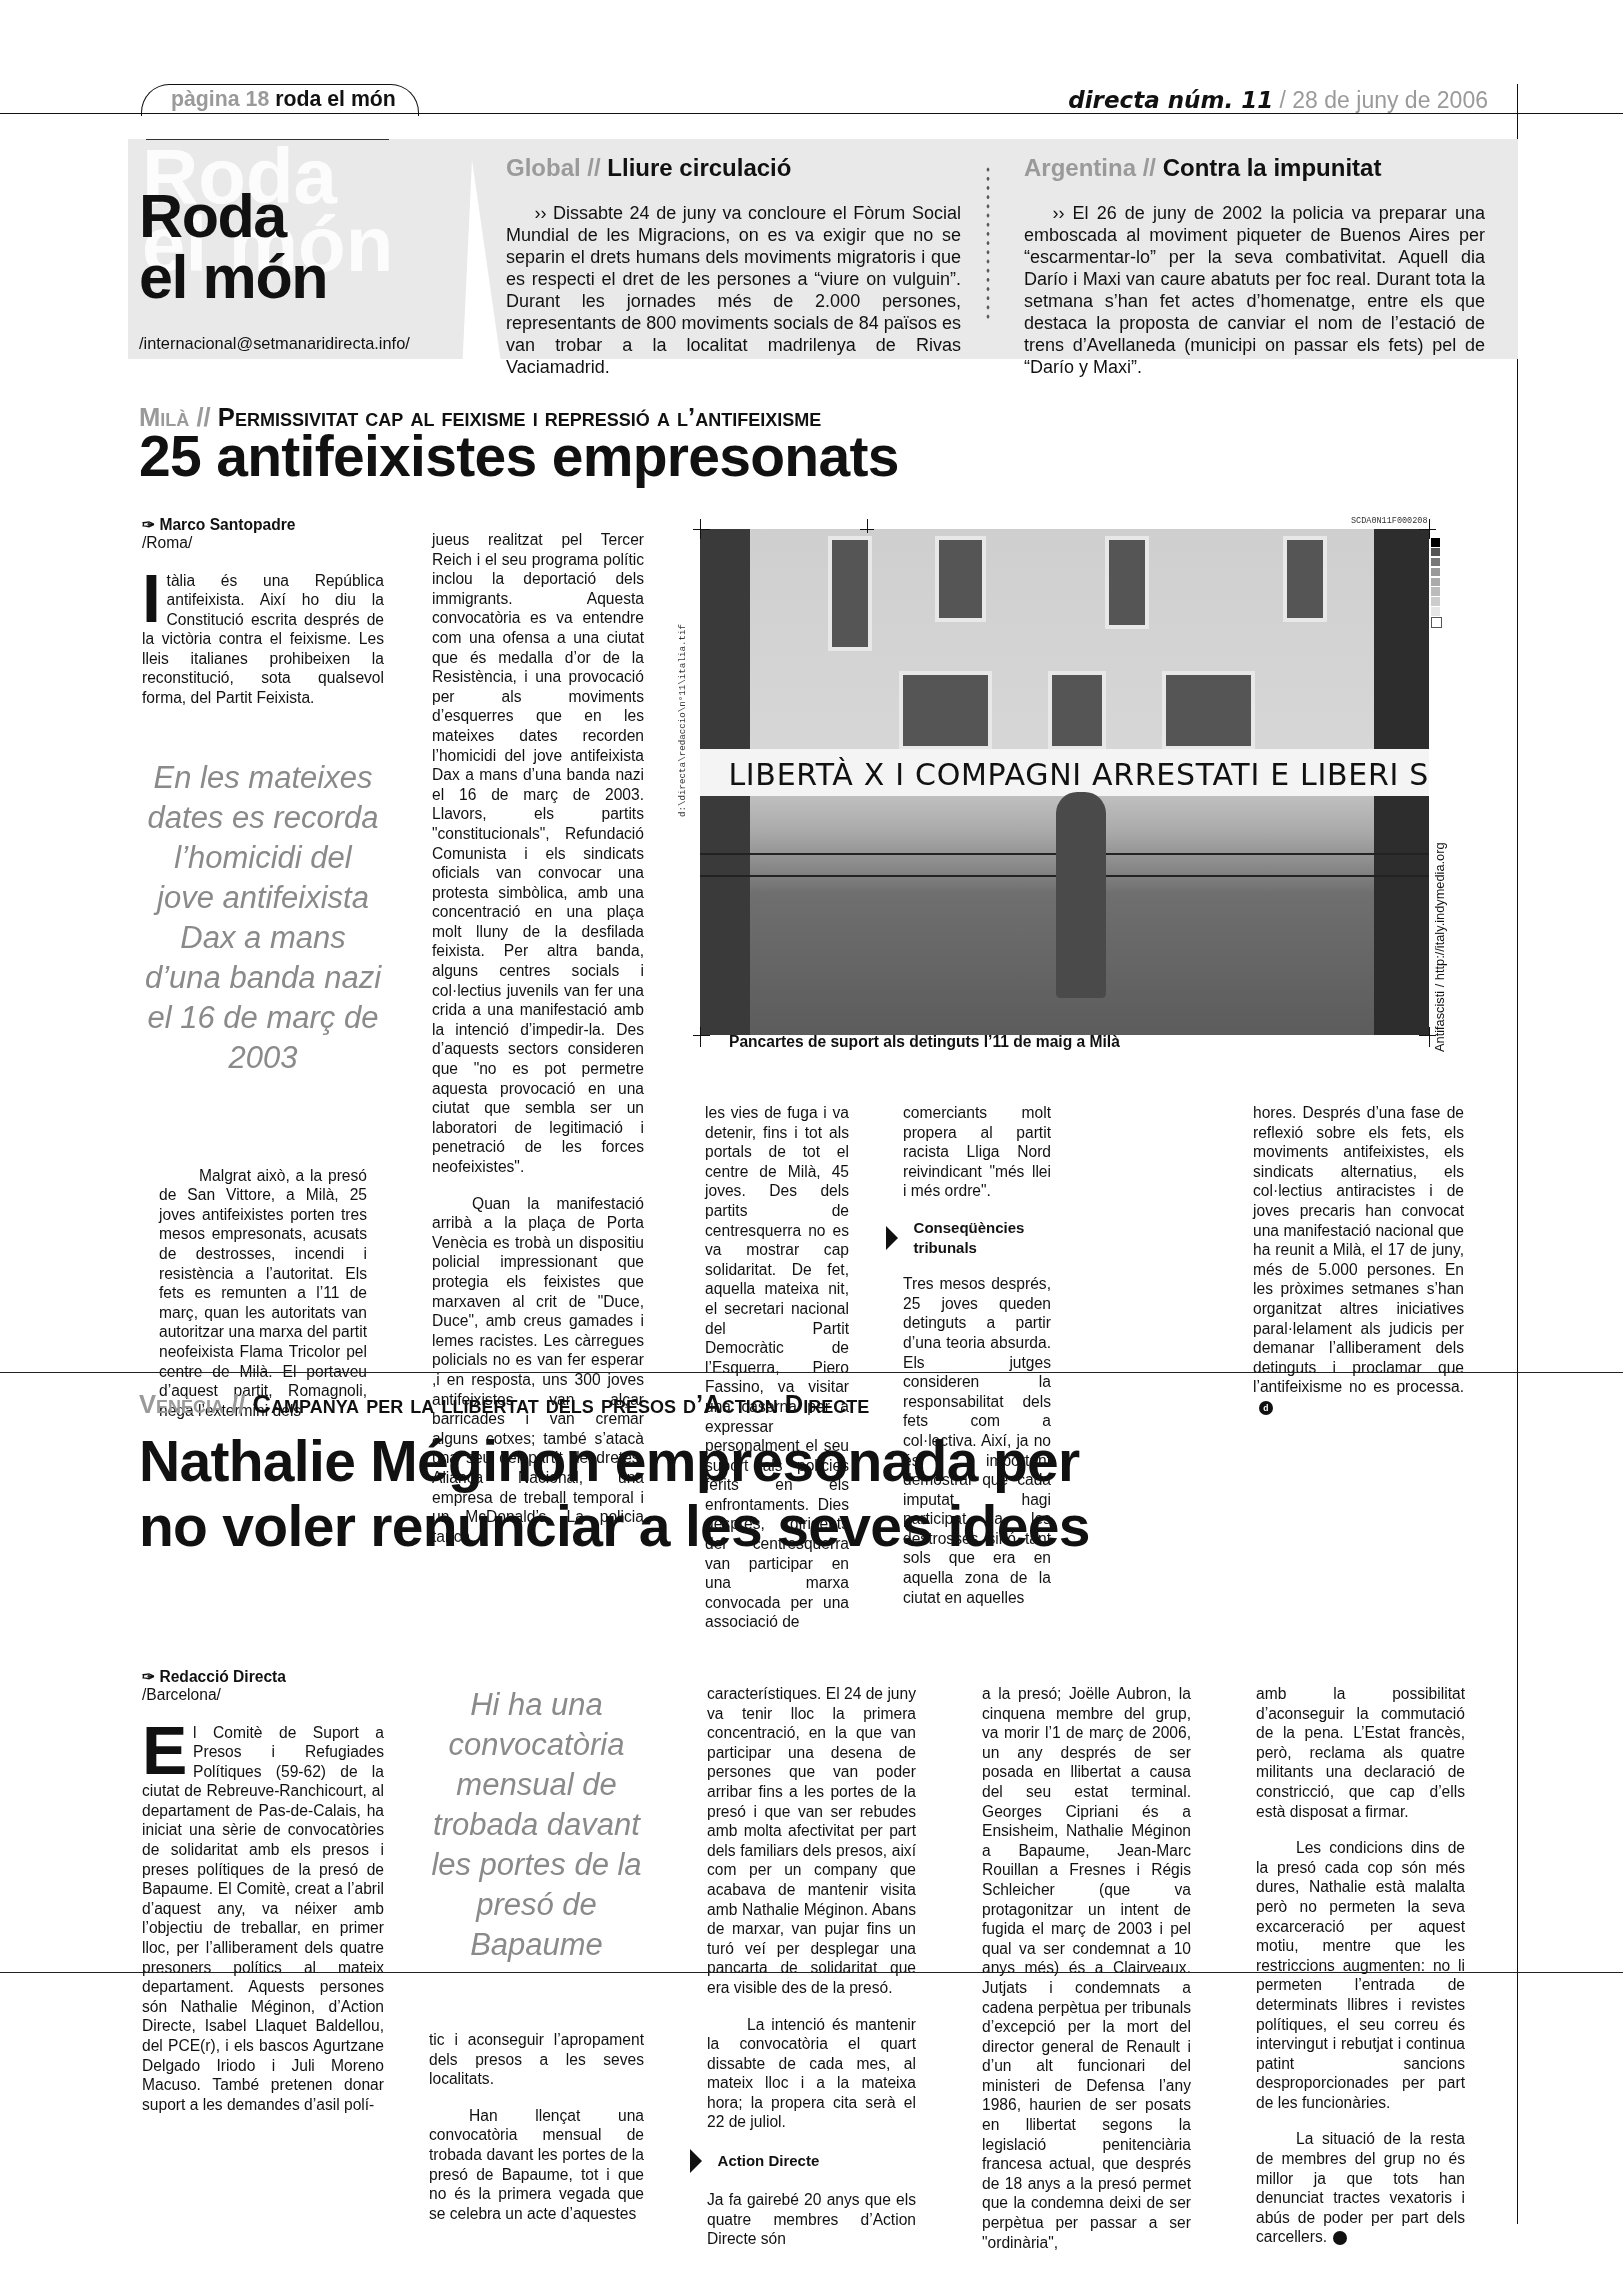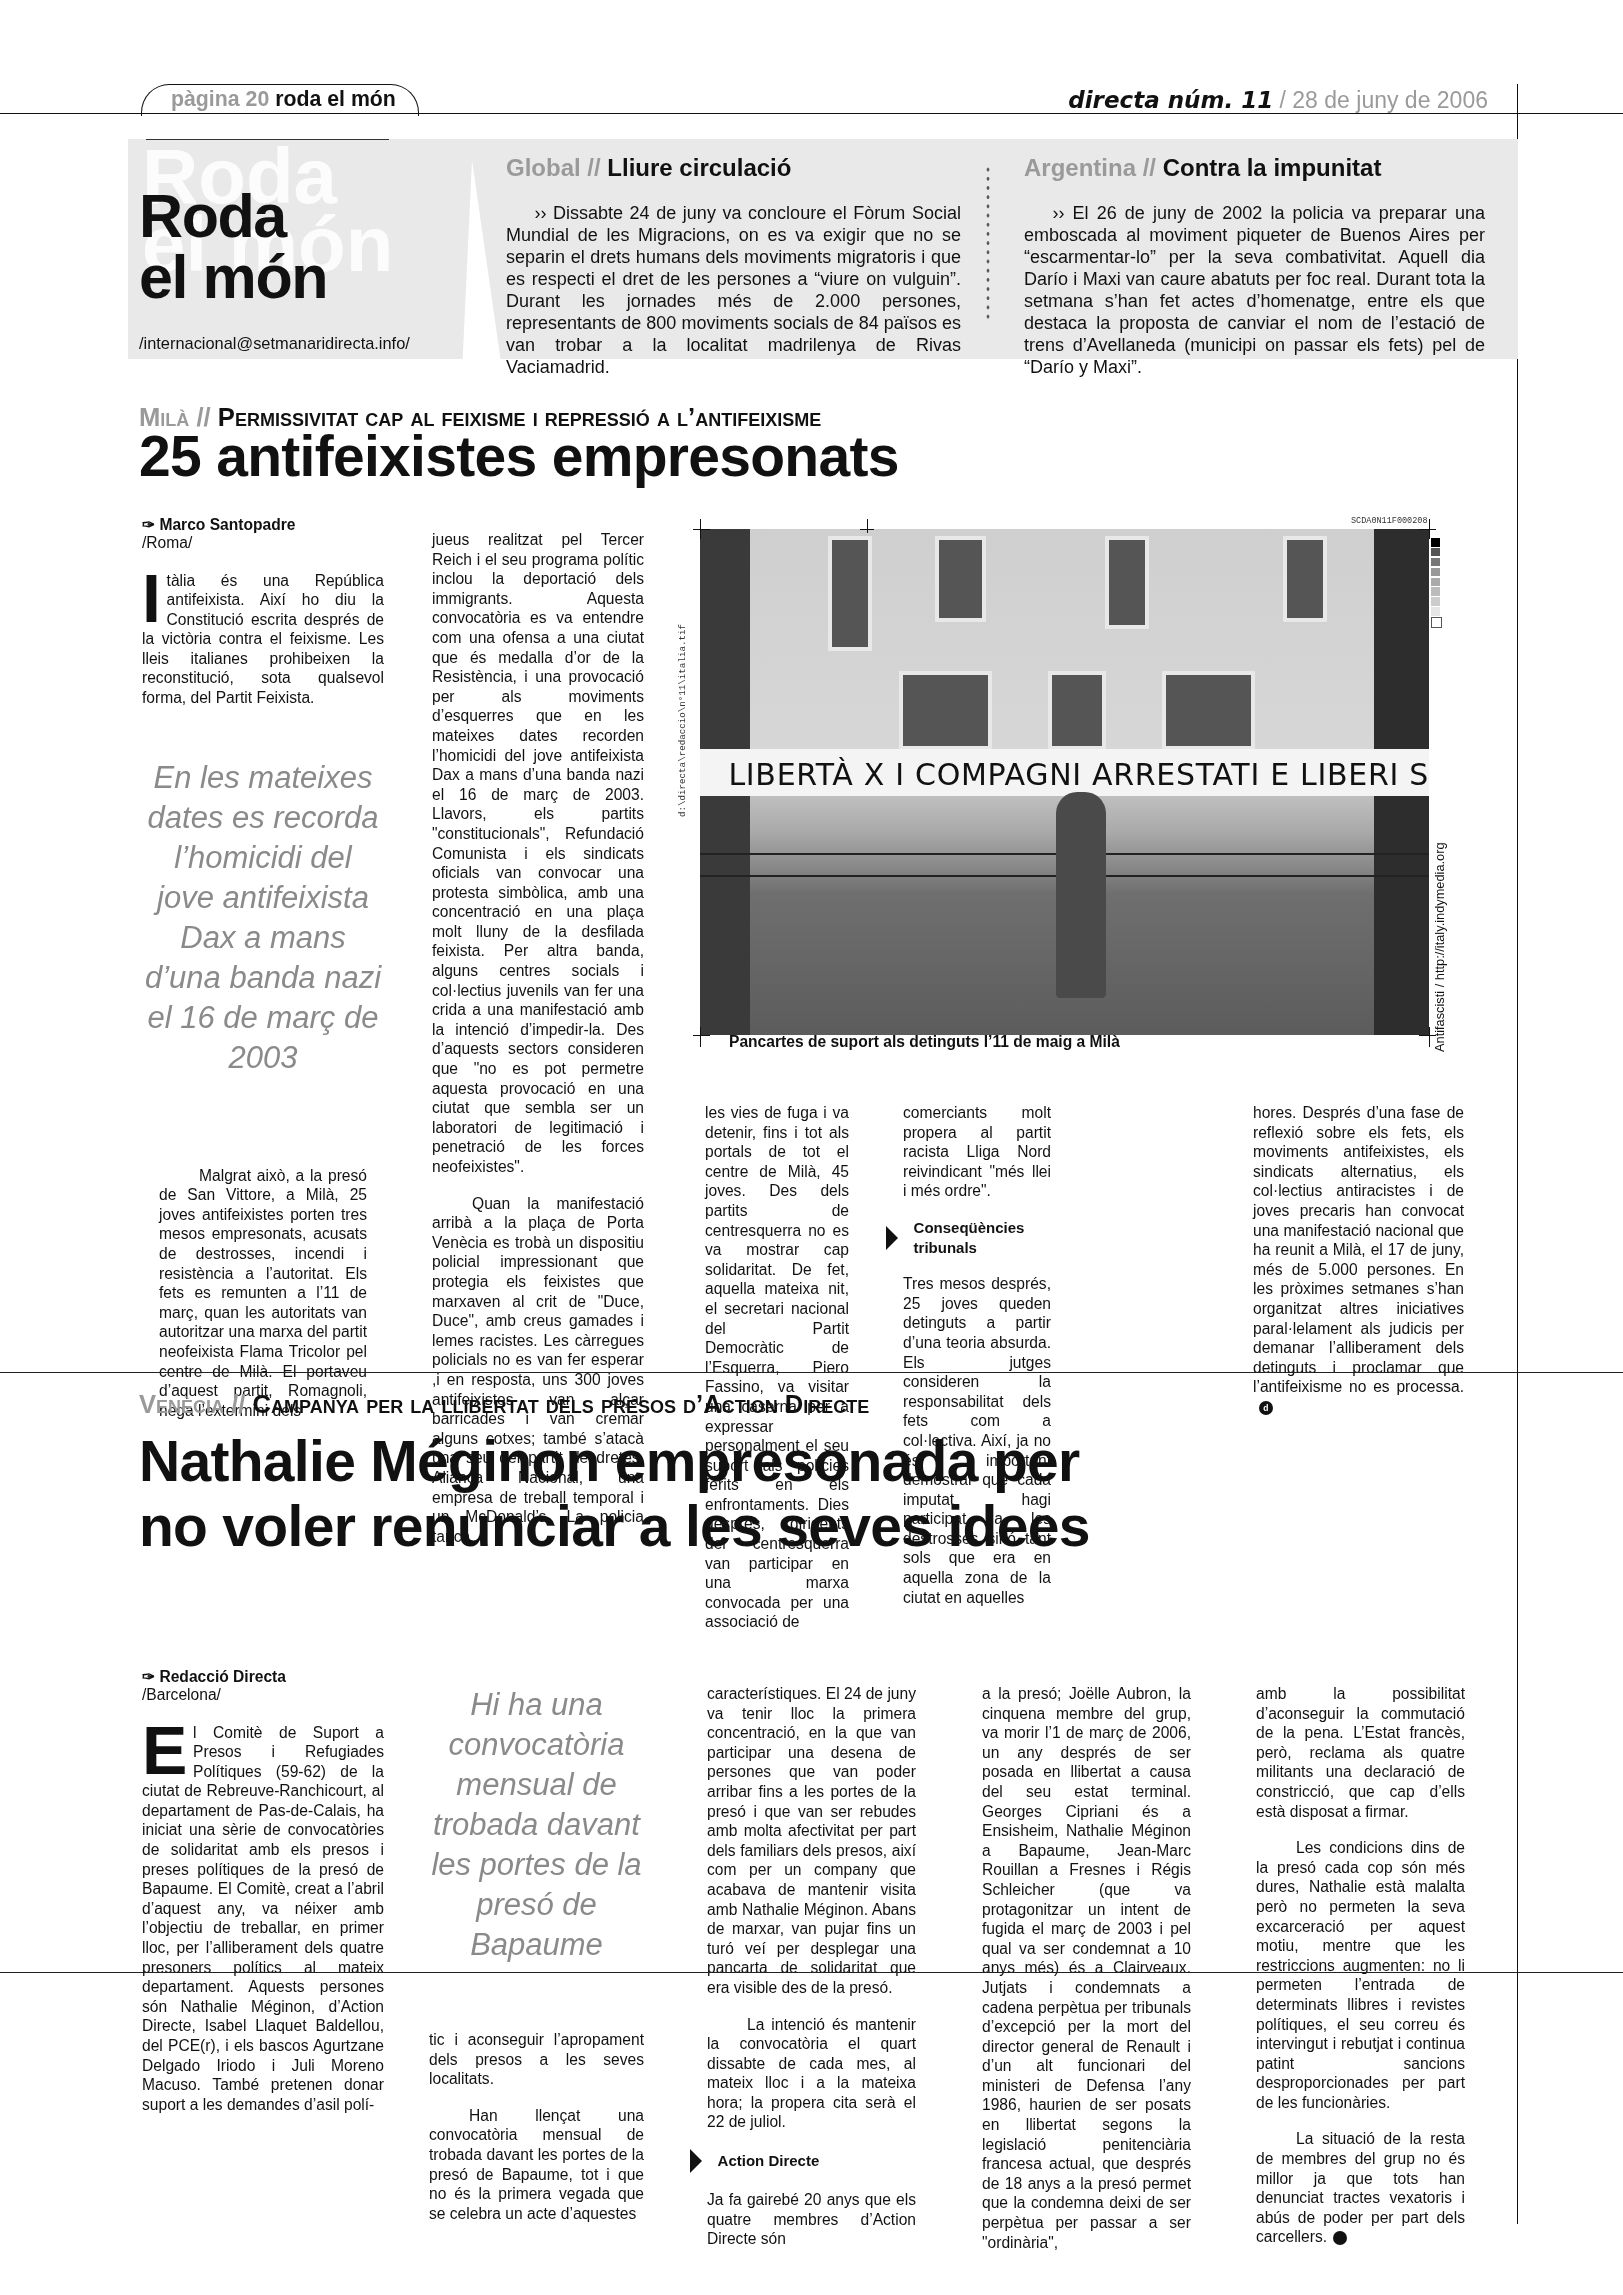--- a/index.html
+++ b/index.html
@@ -63,21 +63,21 @@
   .photo-path { left: 677px; top: 533px; writing-mode: vertical-rl; transform: rotate(180deg); font-family: "Liberation Mono", monospace; font-size: 9.2px; color: #333; height: 284px; }
   .photo-credit { left: 1432px; top: 782px; writing-mode: vertical-rl; transform: rotate(180deg); font-size: 12.8px; height: 270px; text-align: left; }
   .swatch { width: 8.5px; height: 8.5px; }
   .caption { left: 729px; top: 1033px; font-size: 15.6px; font-weight: bold; }
 </style>
 </head>
 <body>
 
 <div class="abs tab"></div>
 <div class="abs tab-text">
-  <span class="gray">pàgina 20</span>
+  <span class="gray">pàgina 18</span>
   <span>roda el món</span>
 </div>
 <div class="abs hdr-line"></div>
 <div class="abs vline"></div>
 <div class="abs issue">
   <span class="bi">directa núm. 11</span>
   <span class="gray">/ 28 de juny de 2006</span>
 </div>
 
 <div class="abs roda-box"></div>

